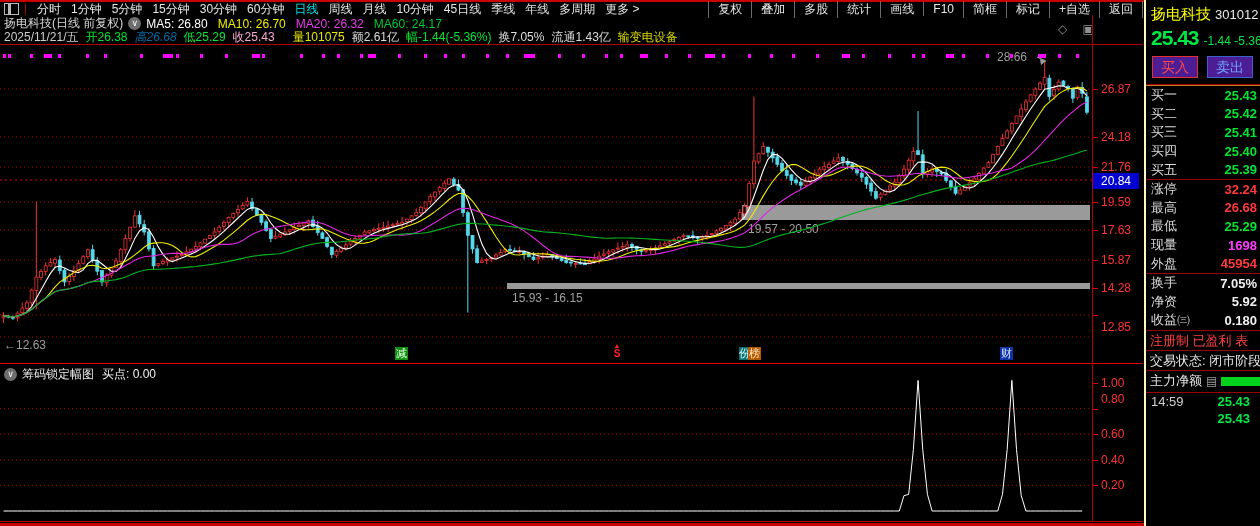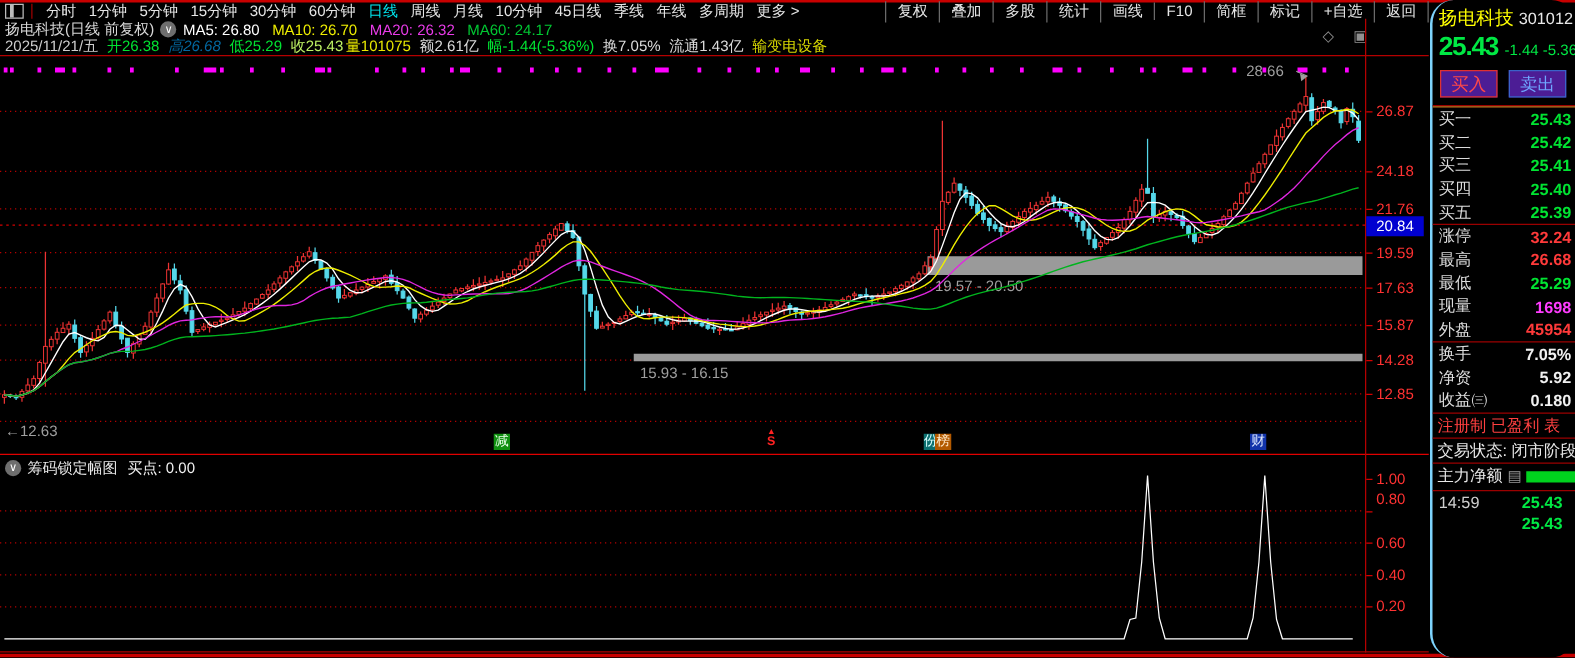--- a/index.html
+++ b/index.html
@@ -32,22 +32,22 @@
   #axis-col{position:absolute;left:1093px;top:44px;width:50px;height:414px;}
   .axis-label{position:absolute;left:8px;color:#ff3232;font-size:12px;}
   .price-tag{position:absolute;left:0;width:46px;background:#0000d0;color:#fff;text-align:center;
      font-size:12px;padding:1px 0;}
   
   .evt-badge{position:absolute;width:13px;height:13px;font-size:11px;line-height:13px;text-align:center;overflow:hidden;}
   #sig-s{position:absolute;color:#ff2222;font-weight:bold;font-size:10px;line-height:6px;text-align:center;width:12px;}
   
   #sub-header{position:absolute;left:4px;top:366px;display:flex;align-items:center;white-space:nowrap;color:#e8e8e8;}
   
-  #right-panel{position:absolute;left:1144px;top:0;width:116px;height:526px;border-left:2px solid #7dd3fc;
-     box-sizing:border-box;overflow:hidden;background:#000;border-radius:19px;}
+  #right-panel{position:absolute;left:1144px;top:0;width:116px;height:526px;border-left:2px solid #fef9c3;
+     box-sizing:border-box;overflow:hidden;background:#000;}
   .rp-sep{height:1px;background:#9b0000;}
   .rp-sep.orange{background:#c87820;}
   #rp-name{padding:5px 0 0 5px;height:18px;white-space:nowrap;}
   #rp-name .nm{color:#ffff00;font-size:15px;}
   #rp-name .cd{color:#e8e8e8;font-size:13px;margin-left:4px;}
   #rp-price{padding:3px 0 2px 5px;height:24px;white-space:nowrap;display:flex;align-items:baseline;}
   #rp-price .big{color:#00e844;font-size:21px;font-weight:bold;letter-spacing:-1px;}
   #rp-price .chg{color:#00e844;font-size:12px;margin-left:5px;white-space:nowrap;}
   #rp-buttons{display:flex;gap:9px;padding:4px 0 6px 6px;}
   .rp-btn{width:44px;height:20px;line-height:20px;text-align:center;font-size:14px;background:#4c1d95;}
@@ -113,21 +113,21 @@
       <span style="color: rgb(0, 200, 50);">MA60: 24.17</span>
     </span>
 </div>
 <div id="header-icons">◇ ▣</div>
 <div id="info-row">
   <span style="color:#cfcfcf;">2025/11/21/五</span>
   <span id="info-fields" style="display:flex;">
       <span style="color: rgb(0, 228, 50); margin-right: 7px;">开26.38</span>
       <span style="color: #0369a1; margin-right: 7px; font-style: italic;">高26.68</span>
       <span style="color: rgb(0, 228, 50); margin-right: 7px;">低25.29</span>
-      <span style="color: #bef264; margin-right: 2px;">收25.43</span>
+      <span style="color: #f9a8d4; margin-right: 18px;">收25.43</span>
       <span style="color: rgb(232, 232, 0); margin-right: 7px;">量101075</span>
       <span style="color: rgb(220, 220, 220); margin-right: 7px;">额2.61亿</span>
       <span style="color: rgb(0, 228, 50); margin-right: 7px;">幅-1.44(-5.36%)</span>
       <span style="color: rgb(220, 220, 220); margin-right: 7px;">换7.05%</span>
       <span style="color: rgb(220, 220, 220); margin-right: 7px;">流通1.43亿</span>
       <span style="color: rgb(216, 216, 0); margin-right: 7px;">输变电设备</span>
     </span>
 </div>
 
 <div class="hline" style="left:0;top:44px;width:1143px;"></div>
@@ -704,21 +704,21 @@
     <div class="axis-label" style="top: 116px;">21.76</div>
     <div style="position: absolute; left: 0px; width: 5px; height: 1px; background: rgb(212, 0, 0); top: 123px;"></div>
     <div class="axis-label" style="top: 151px;">19.59</div>
     <div style="position: absolute; left: 0px; width: 5px; height: 1px; background: rgb(212, 0, 0); top: 158px;"></div>
     <div class="axis-label" style="top: 179px;">17.63</div>
     <div style="position: absolute; left: 0px; width: 5px; height: 1px; background: rgb(212, 0, 0); top: 186px;"></div>
     <div class="axis-label" style="top: 209px;">15.87</div>
     <div style="position: absolute; left: 0px; width: 5px; height: 1px; background: rgb(212, 0, 0); top: 216px;"></div>
     <div class="axis-label" style="top: 237px;">14.28</div>
     <div style="position: absolute; left: 0px; width: 5px; height: 1px; background: rgb(212, 0, 0); top: 244px;"></div>
-    <div class="axis-label" style="top: 264px;">12.85</div>
+    <div class="axis-label" style="top: 276px;">12.85</div>
     <div style="position: absolute; left: 0px; width: 5px; height: 1px; background: rgb(212, 0, 0); top: 271px;"></div>
     <div class="price-tag" style="top: 129px;">20.84</div>
     <div class="axis-label" style="top: 332px;">1.00</div>
     <div style="position: absolute; left: 0px; width: 5px; height: 1px; background: rgb(212, 0, 0); top: 339px;"></div>
     <div class="axis-label" style="top: 348px;">0.80</div>
     <div style="position: absolute; left: 0px; width: 5px; height: 1px; background: rgb(212, 0, 0); top: 364.6px;"></div>
     <div class="axis-label" style="top: 383.2px;">0.60</div>
     <div style="position: absolute; left: 0px; width: 5px; height: 1px; background: rgb(212, 0, 0); top: 390.2px;"></div>
     <div class="axis-label" style="top: 408.8px;">0.40</div>
     <div style="position: absolute; left: 0px; width: 5px; height: 1px; background: rgb(212, 0, 0); top: 415.8px;"></div>

